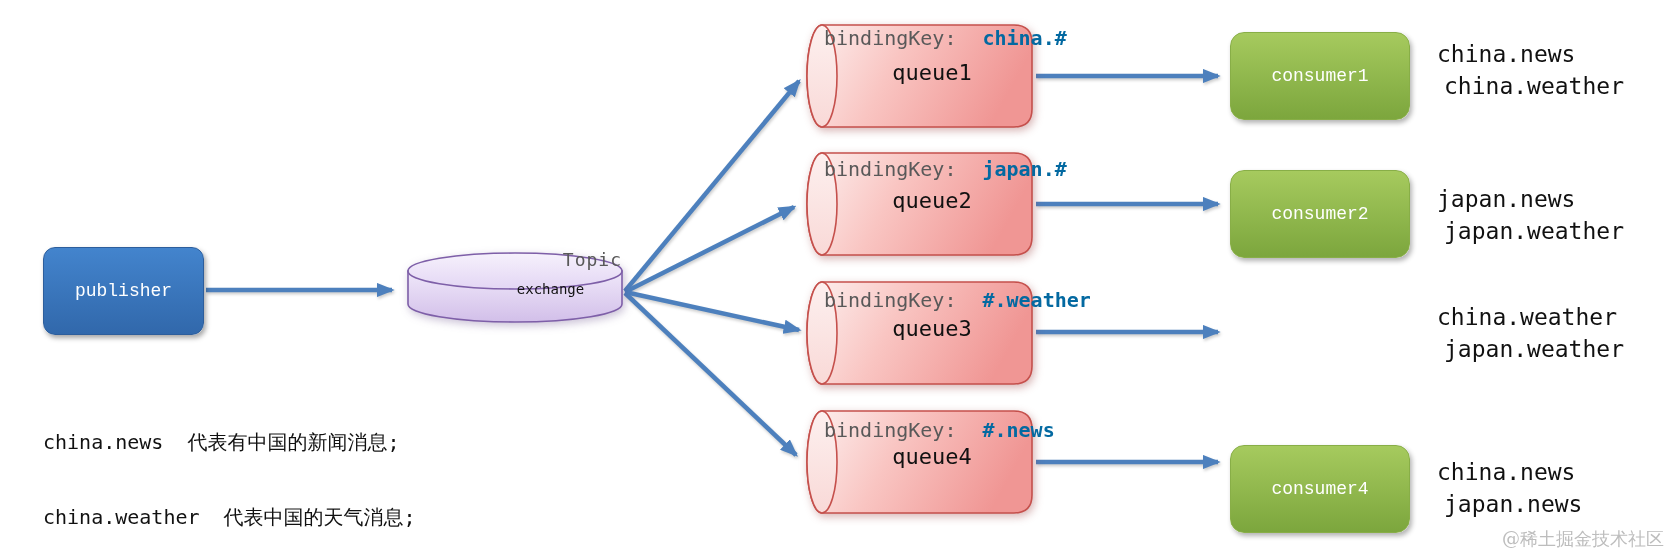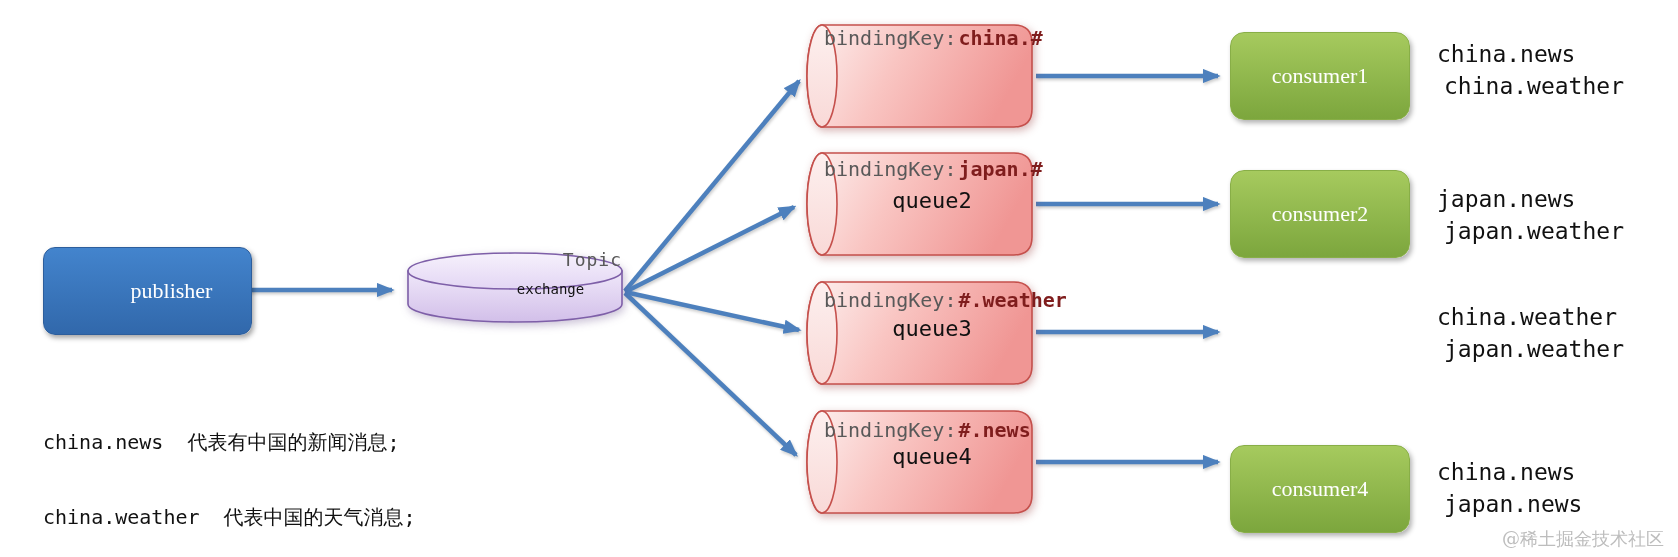--- a/index.html
+++ b/index.html
@@ -11,51 +11,50 @@
     overflow:hidden;
     font-family:"DejaVu Sans Mono", monospace;
   }
   .layer{position:absolute;left:0;top:0;}
 
   .node{
     position:absolute;
     display:flex;
     align-items:center;
     justify-content:center;
-    font-size:22px;
-    font-family:Liberation Serif, serif;
+    font-size:18px;
+    font-family:Liberation Mono, monospace;
     color:#ffffff;
   }
   .publisher{
     left:43px; top:247px; width:159px; height:86px;
     background:linear-gradient(180deg,#4384cd 0%,#3168ab 100%);
     border:1px solid #2d5e9c;
     border-radius:12px;
     box-shadow:2px 3px 5px rgba(0,0,0,.35);
-    padding-left:48px;
   }
   .consumer{
     left:1230px; width:178px; height:86px;
     background:linear-gradient(180deg,#a6ca5e 0%,#7ca63d 100%);
     border:1px solid #88ae47;
     border-radius:14px;
     box-shadow:2px 3px 5px rgba(0,0,0,.3);
   }
   .ex-topic{
     position:absolute; left:408px; top:249px; width:214px;
     text-align:right; font-size:18px; color:#595959; letter-spacing:1px;
   }
   .ex-name{
     position:absolute; left:427px; top:281px; width:247px;
     text-align:center; font-size:14px; color:#111111;
   }
   .bindkey{
     position:absolute; left:824px; font-size:20px; color:#595959; white-space:nowrap;
   }
-  .bk-value{ color:#7f1d1d; font-weight:bold; margin-left:2px;text-align:center; }
+  .bk-value{ color:#0369a1; font-weight:bold; margin-left:26px;text-align:center; }
   .qname{
     position:absolute; left:832px; width:200px; text-align:center;
     font-size:22px; color:#111111;
   }
   .cons-labels{
     position:absolute; left:1437px; font-size:23px; color:#111111;
     line-height:32px; white-space:nowrap;
   }
   .msg2{ padding-left:7px; }
   .notes{
@@ -138,20 +137,21 @@
   <div class="node publisher">
     <span>publisher</span>
   </div>
 
   <div class="ex-topic">Topic</div>
   <div class="ex-name">exchange</div>
 
   <div class="bindkey" style="top:26px">
     <span>bindingKey:</span><span class="bk-value">china.#</span>
   </div>
+  <div class="qname" style="top:60px">queue1</div>
 
   <div class="bindkey" style="top:157px">
     <span>bindingKey:</span><span class="bk-value">japan.#</span>
   </div>
   <div class="qname" style="top:188px">queue2</div>
 
   <div class="bindkey" style="top:288px">
     <span>bindingKey:</span><span class="bk-value">#.weather</span>
   </div>
   <div class="qname" style="top:316px">queue3</div>

